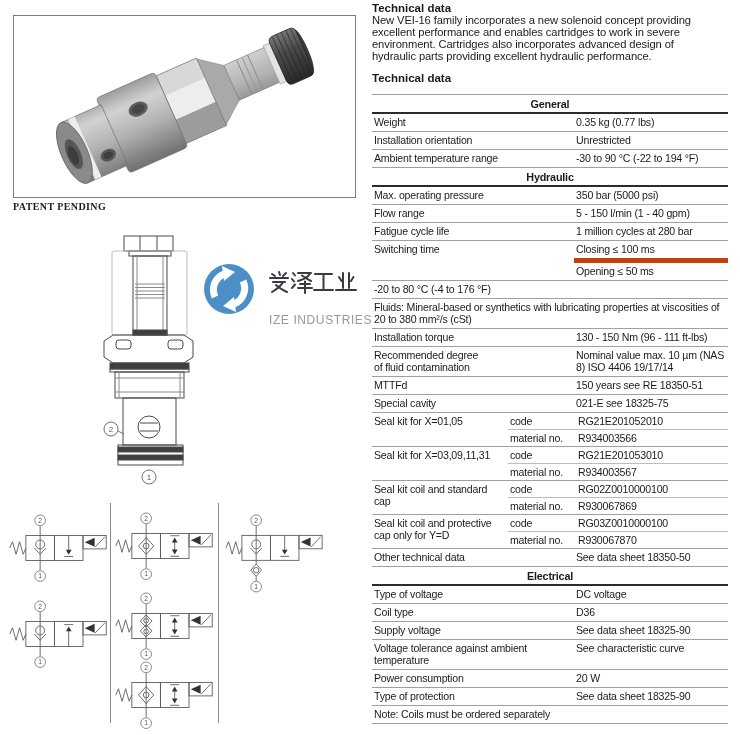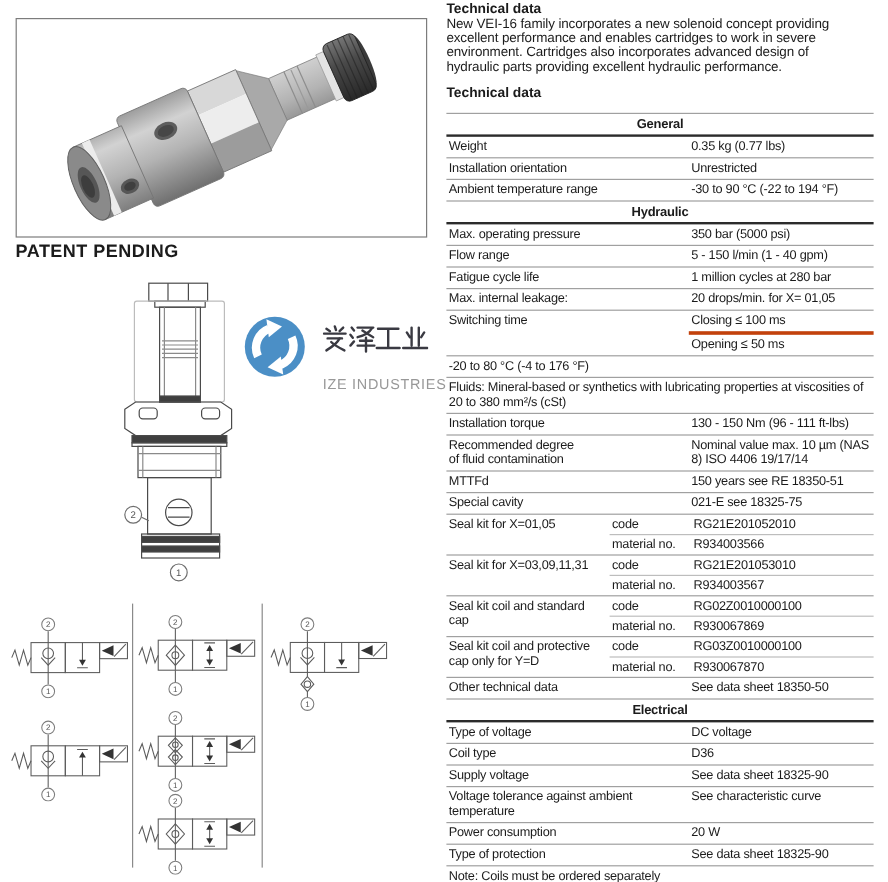--- a/index.html
+++ b/index.html
@@ -2,21 +2,21 @@
 <html><head>
 <meta charset="utf-8">
 <style>
   html,body{margin:0;padding:0;background:#fff;}
   .page{position:relative;width:740px;height:735px;background:#fff;overflow:hidden;
         font-family:"Liberation Sans","DejaVu Sans",sans-serif;color:#1b1b1b;}
   svg{font-family:inherit;display:block;}
 
   
   .photo-frame{position:absolute;left:13px;top:15px;width:341px;height:181px;border:1px solid #7c7c7c;background:#fff;}
-  .patent{position:absolute;left:13px;top:201px;font-size:15px;font-weight:bold;letter-spacing:.4px;}
+  .patent{position:absolute;left:13px;top:201px;font-size:10px;font-weight:bold;letter-spacing:.4px;font-family:Liberation Serif, serif;}
   .drawing{position:absolute;left:86px;top:228px;width:132px;height:266px;}
   .watermark{position:absolute;left:202px;top:261px;display:flex;align-items:flex-start;gap:11px;}
   .wm-text{padding-top:8px;}
   .wm-en{font-size:12px;color:#989898;letter-spacing:.6px;margin-top:18px;}
   #schematics{position:absolute;left:0;top:0;width:740px;height:735px;pointer-events:none;}
   .sym{position:absolute;}
   .vdiv{position:absolute;top:503px;height:220px;width:1px;background:#8a8a8a;}
 
   
   .right{position:absolute;left:372px;top:2px;width:356px;}
@@ -24,21 +24,21 @@
   .intro-para{font-size:11.2px;line-height:11.9px;width:340px;letter-spacing:-.1px;margin-bottom:9px;}
   .table-title{font-size:11.5px;font-weight:bold;margin-bottom:10px;}
 
   #tech-table{border-top:1px solid #a0a0a0;font-size:10.6px;line-height:12px;letter-spacing:-.2px;}
   .t-sec{font-weight:bold;font-size:10.8px;padding:3px 2px 2px 2px;border-bottom:2px solid #2b2b2b;text-align:center;}
   .t-row{display:flex;border-bottom:1px solid #a0a0a0;align-items:stretch;}
   .t-label{width:194px;flex-shrink:0;padding:2.5px 6px 2.5px 2px;white-space:pre-line;}
   .t-value{flex:1;padding:2.5px 0 2.5px 2px;}
   .t-multi{flex:1;display:flex;flex-direction:column;}
   .t-multi-item{padding:2.5px 0 2.5px 2px;}
-  .t-multi-item:first-child{border-bottom:3px solid #c2410c;}
+  .t-multi-item:first-child{border-bottom:5px solid #c2410c;}
   .t-seal .t-label{width:128px;}
   .seal-right{flex:1;display:flex;flex-direction:column;}
   .seal-sub{display:flex;}
   .seal-sub:first-child{border-bottom:1px solid #bdbdbd;}
   .seal-sublabel{width:66px;flex-shrink:0;padding:2px 0 2px 2px;}
   .seal-subvalue{flex:1;padding:2px 0 2px 2px;}
   .t-span{display:block;padding:2.5px 2px;}
 </style>
 </head>
 <body>
@@ -351,24 +351,20 @@
         </div>
         <div class="t-row">
           <div class="t-label">Flow range</div>
           <div class="t-value">5 - 150 l/min (1 - 40 gpm)</div>
         </div>
         <div class="t-row">
           <div class="t-label">Fatigue cycle life</div>
           <div class="t-value">1 million cycles at 280 bar</div>
         </div>
         <div class="t-row">
-          <div class="t-label">Max. internal leakage:</div>
-          <div class="t-value">20 drops/min. for X= 01,05</div>
-        </div>
-        <div class="t-row">
           <div class="t-label">Switching time</div>
           <div class="t-multi">
             <div class="t-multi-item">Closing ≤ 100 ms</div>
             <div class="t-multi-item">Opening ≤ 50 ms</div>
           </div>
         </div>
         <div class="t-row">
           <div class="t-value">-20 to 80 °C (-4 to 176 °F)</div>
         </div>
         <div class="t-row t-span">Fluids: Mineral-based or synthetics with lubricating properties at viscosities of 20 to 380 mm²/s (cSt)</div>

